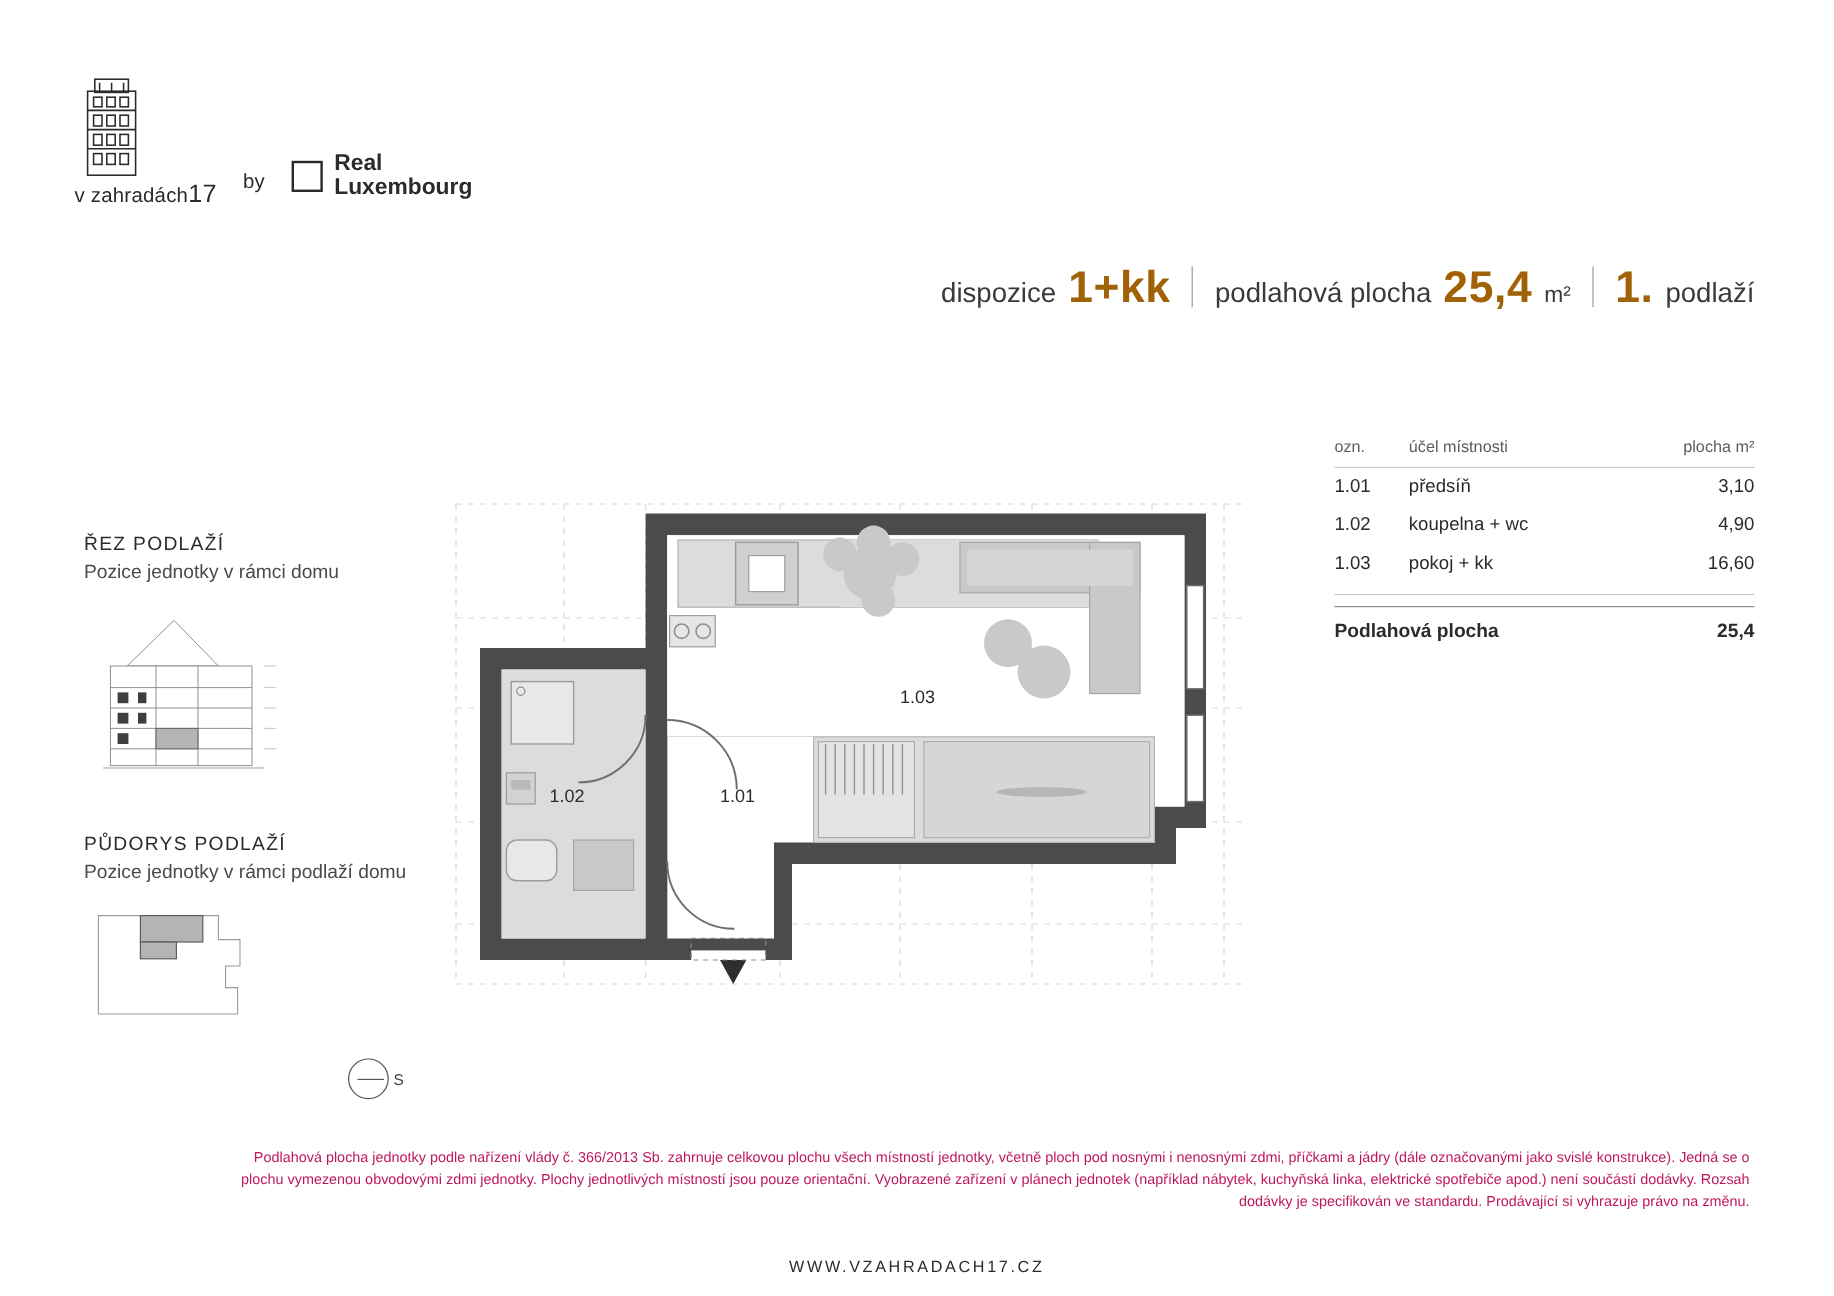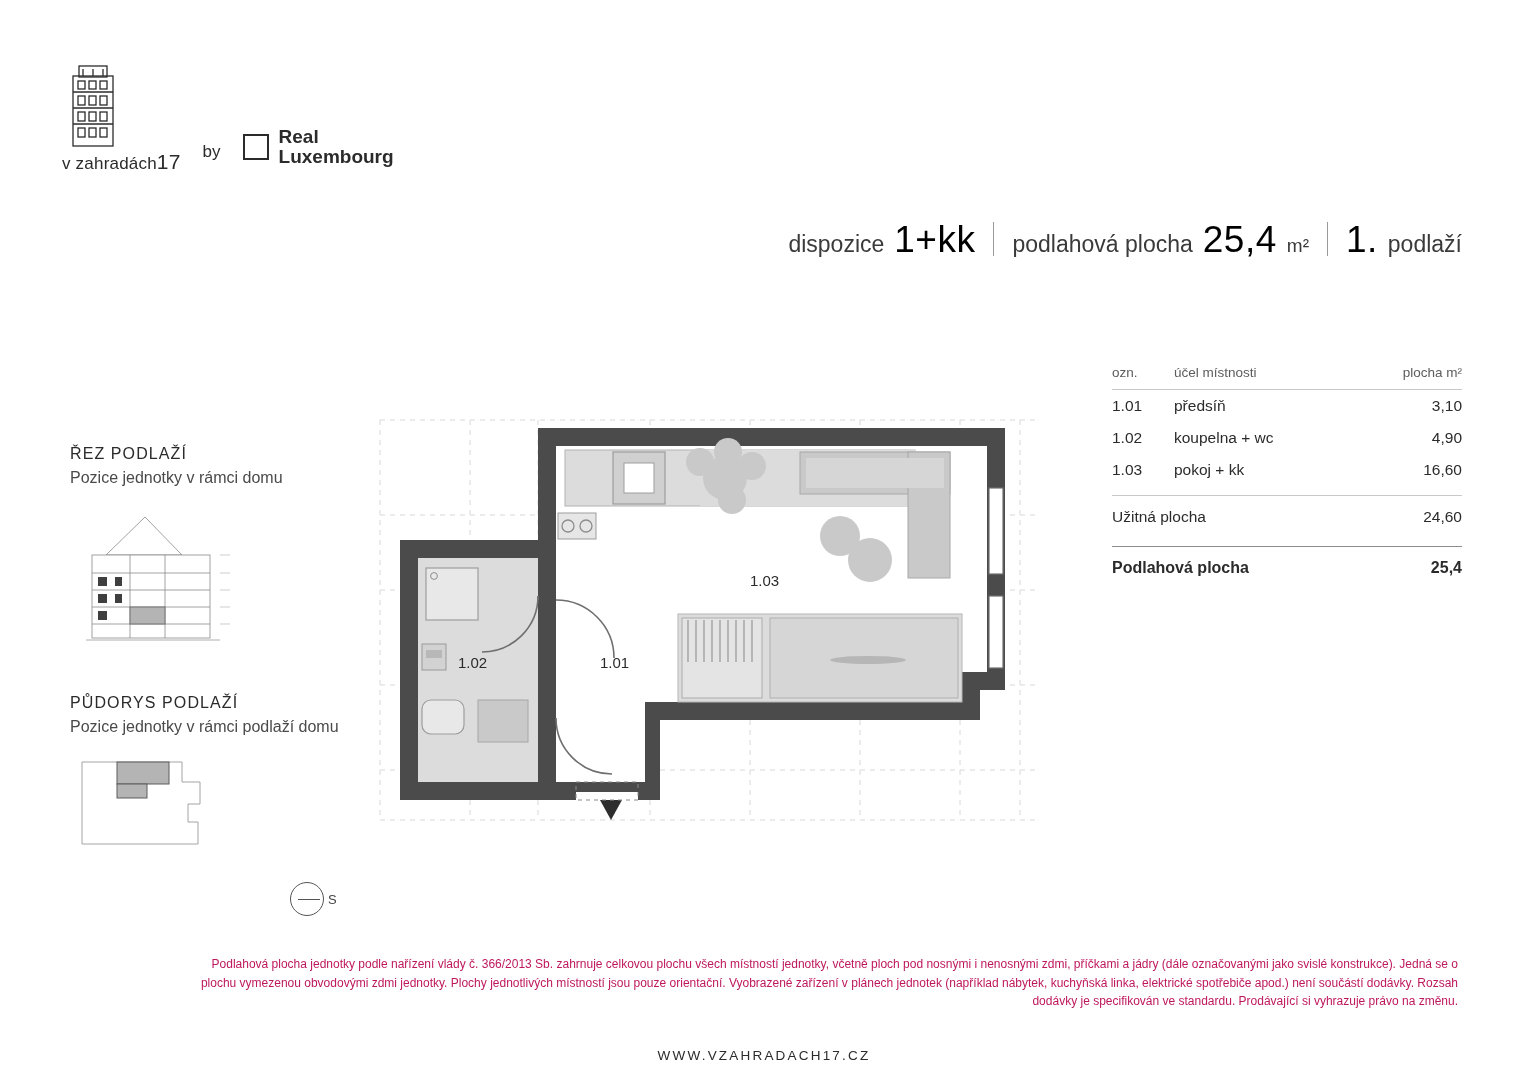--- a/index.html
+++ b/index.html
@@ -80,21 +80,21 @@
     top: 218px;
     left: 16px; right: 66px;
     text-align: right;
     display: flex;
     justify-content: flex-end;
     align-items: baseline;
     gap: 0;
     white-space: nowrap;
   }
   .specs .lbl { font-size: 23px; color: #3a3a3a; }
-  .specs .val { font-size: 37px; font-weight: normal; color: #000000; letter-spacing: .5px; }
+  .specs .val { font-size: 37px; font-weight: bold; color: #a16207; letter-spacing: .5px; }
   .specs .sm { font-size: 19px; color: #3a3a3a; }
   .specs .sep {
     display: inline-block;
     width: 1px; height: 34px;
     background: #9a9a9a;
     margin: 0 18px;
     position: relative; top: 4px;
   }
   .gap { display: inline-block; width: 10px; }
 
@@ -343,24 +343,20 @@
         <span class="c-ucel">koupelna + wc</span>
         <span class="c-plocha">4,90</span>
       </div>
       <div class="row">
         <span class="c-ozn">1.03</span>
         <span class="c-ucel">pokoj + kk</span>
         <span class="c-plocha">16,60</span>
       </div>
     </div>
     <div class="divider"></div>
-    <div class="sum-row">
-      <span class="lbl">Užitná plocha</span>
-      <span class="v">24,60</span>
-    </div>
     <div class="divider thick"></div>
     <div class="sum-row bold">
       <span class="lbl">Podlahová plocha</span>
       <span class="v">25,4</span>
     </div>
   </div>
 
   <div class="plan">
     <svg width="700" height="530" viewBox="0 0 700 530">
 

